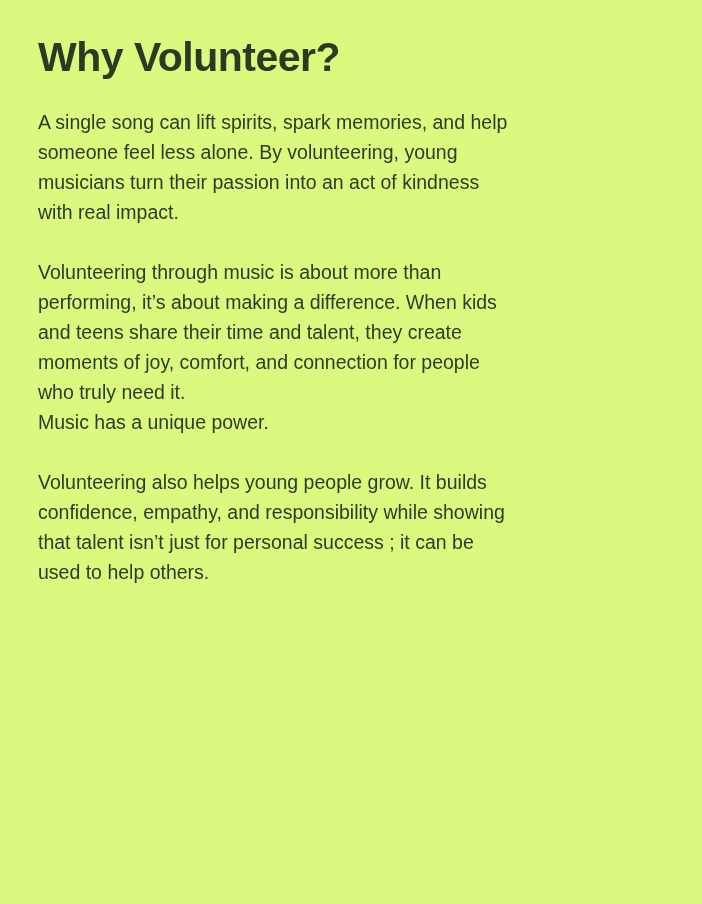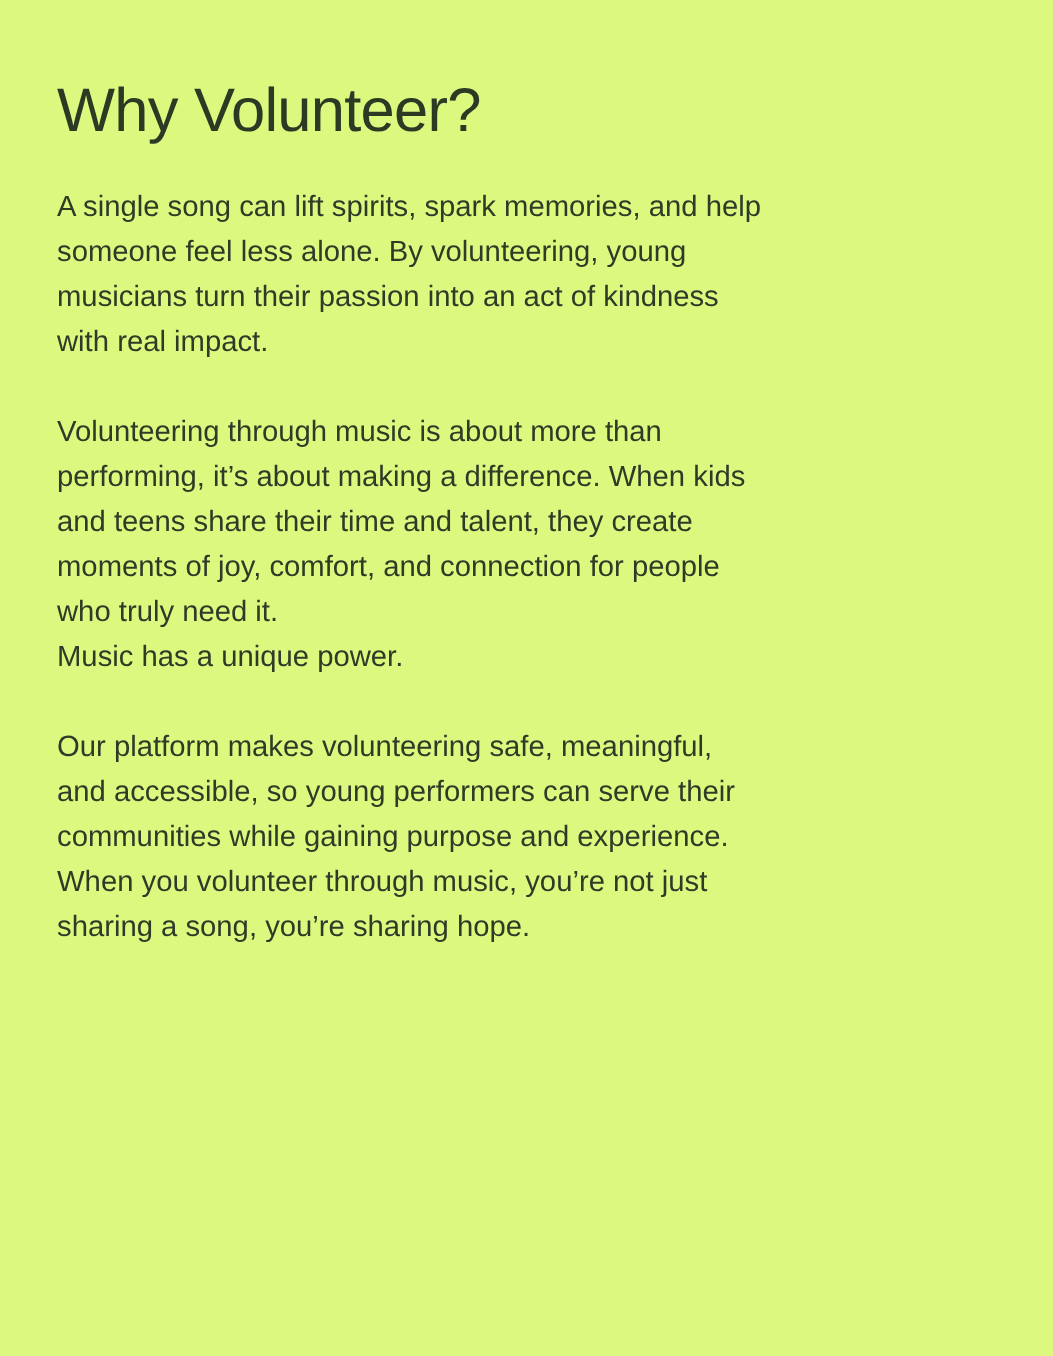--- a/index.html
+++ b/index.html
@@ -22,25 +22,25 @@
     padding: 0;
   }
   .content {
     position: absolute;
     left: 38px;
     top: 34px;
     width: 470px;
   }
   .page-title {
     font-size: 41px;
-    font-weight: normal;
+    font-weight: bold;
     color: #2c3a24;
     letter-spacing: -0.5px;
     line-height: 1.15;
-    margin: 16px 0 26px 0;
+    margin: 0 0 26px 0;
   }
   .para {
     font-size: 19.5px;
     line-height: 30px;
     color: #2f3b27;
     margin: 0 0 30px 0;
     white-space: pre-line;
   }
   .para:last-child {
     margin-bottom: 0;
@@ -48,15 +48,15 @@
 </style>
 </head>
 <body>
 
 <div class="page">
   <div class="content">
     <h1 class="page-title">Why Volunteer?</h1>
     <p class="para">A single song can lift spirits, spark memories, and help someone feel less alone. By volunteering, young musicians turn their passion into an act of kindness with real impact.</p>
     <p class="para">Volunteering through music is about more than performing, it’s about making a difference. When kids and teens share their time and talent, they create moments of joy, comfort, and connection for people who truly need it.
 Music has a unique power.</p>
-    <p class="para">Our platform makes volunteering safe, meaningful, and accessible, so young performers can serve their communities while gaining purpose and experience. When you volunteer through music, you’re not just sharing a song, you’re sharing hope.</p>
+    <p class="para">Volunteering also helps young people grow. It builds confidence, empathy, and responsibility while showing that talent isn’t just for personal success ; it can be used to help others.</p>
   </div>
 </div>
 
 </body></html>

